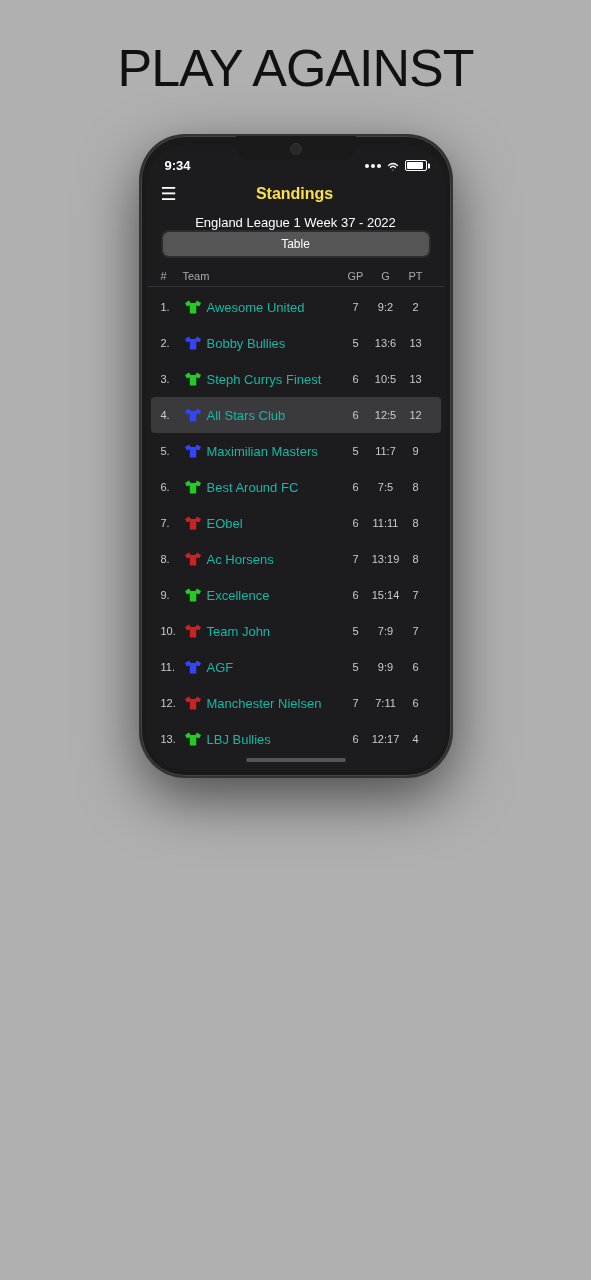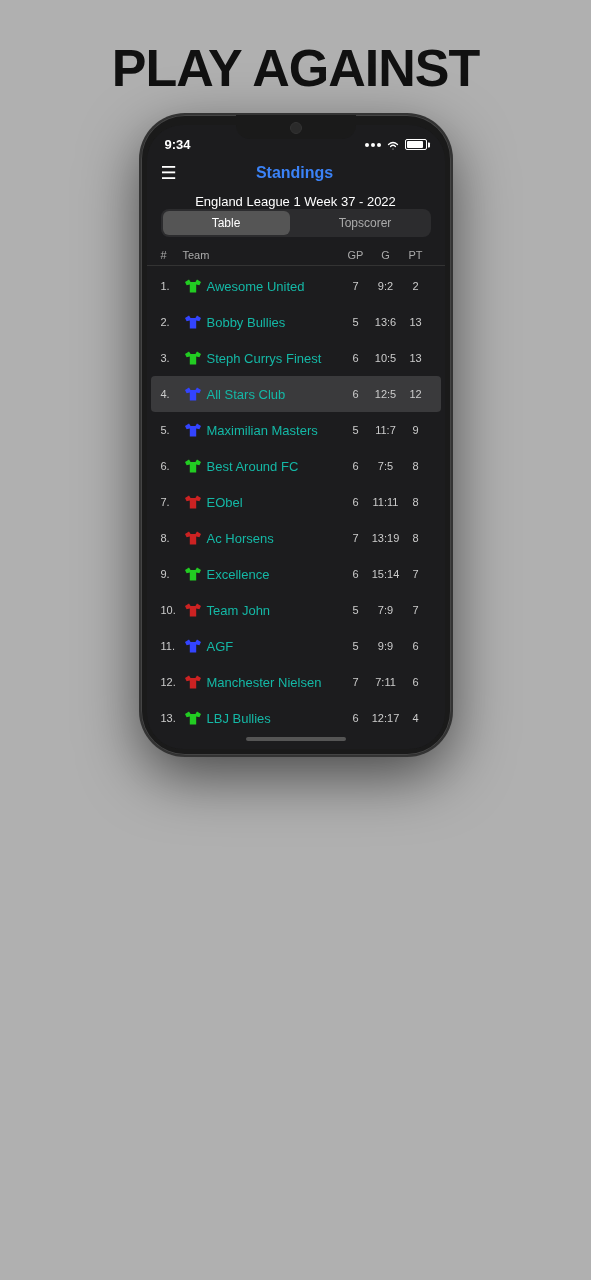--- a/index.html
+++ b/index.html
@@ -10,25 +10,25 @@
       background-color: #b0b0b0;
       display: flex;
       flex-direction: column;
       align-items: center;
       font-family: -apple-system, BlinkMacSystemFont, 'Helvetica Neue', Arial, sans-serif;
     }
 
     .headline {
       text-align: center;
       font-size: 52px;
-      font-weight: 700;
+      font-weight: 400;
       color: #111;
       line-height: 1.1;
       margin-top: 40px;
-      margin-bottom: 18px;
+      margin-bottom: 39px;
       letter-spacing: -1px;
       padding: 0 20px;
     }
 
     .phone-outer {
       width: 310px;
       height: 640px;
       background: #1a1a1a;
       border-radius: 44px;
       box-shadow: 0 0 0 2px #333, 0 20px 60px rgba(0,0,0,0.6), inset 0 0 0 1px #444;
@@ -160,21 +160,21 @@
 
     .menu-icon {
       color: #fff;
       font-size: 18px;
       line-height: 1;
     }
 
     .header-title {
       flex: 1;
       text-align: center;
-      color: #3b82f6;
+      color: #fde047;
       font-size: 16px;
       font-weight: 600;
     }
 
     
     .league-title {
       text-align: center;
       color: #fff;
       font-size: 13px;
       font-weight: 400;
@@ -337,21 +337,20 @@
       <div class="app-header">
         <div class="menu-icon">☰</div>
         <div class="header-title">Standings</div>
         <div style="width:18px"></div>
       </div>
 
       <div class="league-title">England League 1 Week 37 - 2022</div>
 
       <div class="tabs-container">
         <div class="tab active">Table</div>
-        <div class="tab">Topscorer</div>
       </div>
 
       <div class="col-headers">
         <div class="col-hash">#</div>
         <div class="col-team">Team</div>
         <div class="col-gp">GP</div>
         <div class="col-g">G</div>
         <div class="col-pt">PT</div>
       </div>
 

